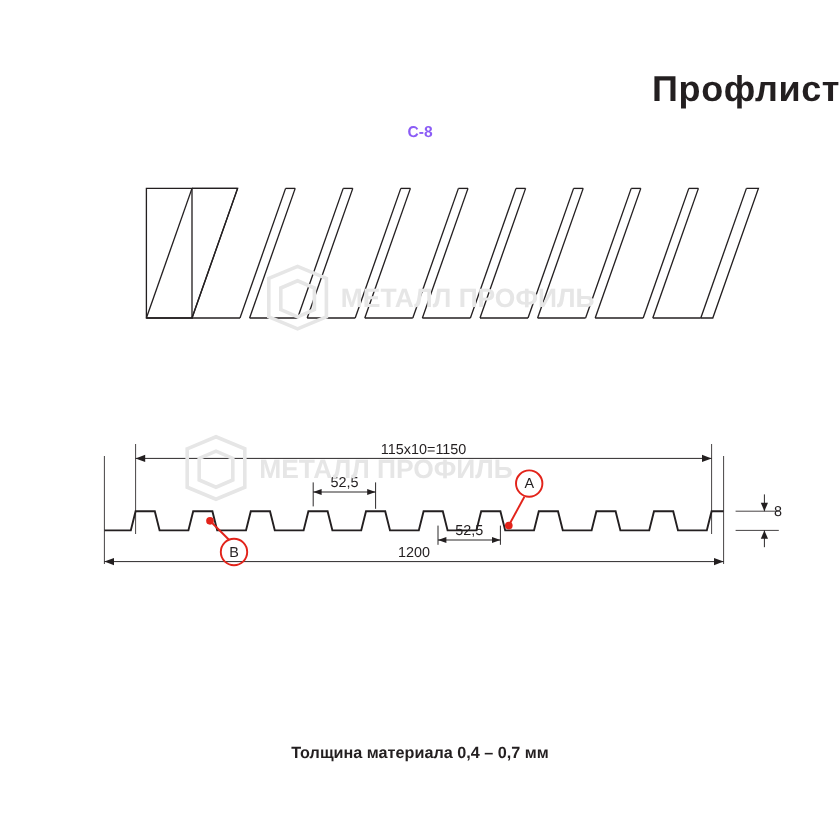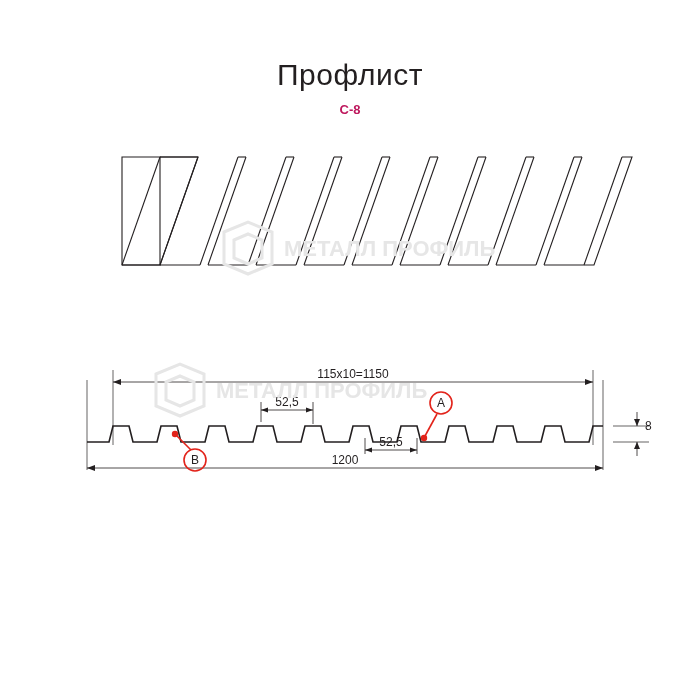--- a/index.html
+++ b/index.html
@@ -17,35 +17,35 @@
   }
   .page {
     position: absolute;
     inset: 0;
   }
   .title {
     position: absolute;
     top: 58px;
     left: 0;
     width: 700px;
-    text-align: center;
+    text-align: right;
     font-size: 30px;
-    font-weight: normal;
+    font-weight: bold;
     letter-spacing: 0.5px;
     color: #231f20;
   }
   .subtitle {
     position: absolute;
     top: 102px;
     left: 0;
     width: 700px;
     text-align: center;
     font-size: 13px;
     font-weight: bold;
-    color: #be185d;
+    color: #8b5cf6;
   }
   .footnote {
     position: absolute;
     top: 620px;
     left: 0;
     width: 700px;
     text-align: center;
     font-size: 13.5px;
     font-weight: bold;
     color: #231f20;
@@ -242,14 +242,15 @@
   <div class="watermark wm2">
     <svg width="330" height="70" viewBox="0 0 330 70">
       <g fill="#e6e6e6">
         <path d="M6 14 L30 4 L54 14 L54 46 L30 56 L6 46 Z" fill="none" stroke="#e6e6e6" stroke-width="3"></path>
         <path d="M16 22 L30 16 L44 22 L44 40 L30 46 L16 40 Z" fill="none" stroke="#e6e6e6" stroke-width="3"></path>
         <text x="66" y="38" font-family="Liberation Sans, sans-serif" font-size="22" font-weight="bold" fill="#e6e6e6">МЕТАЛЛ ПРОФИЛЬ</text>
       </g>
     </svg>
   </div>
 
+  <div class="footnote">Толщина материала 0,4 – 0,7 мм</div>
 
 </div>
 
 </body></html>

